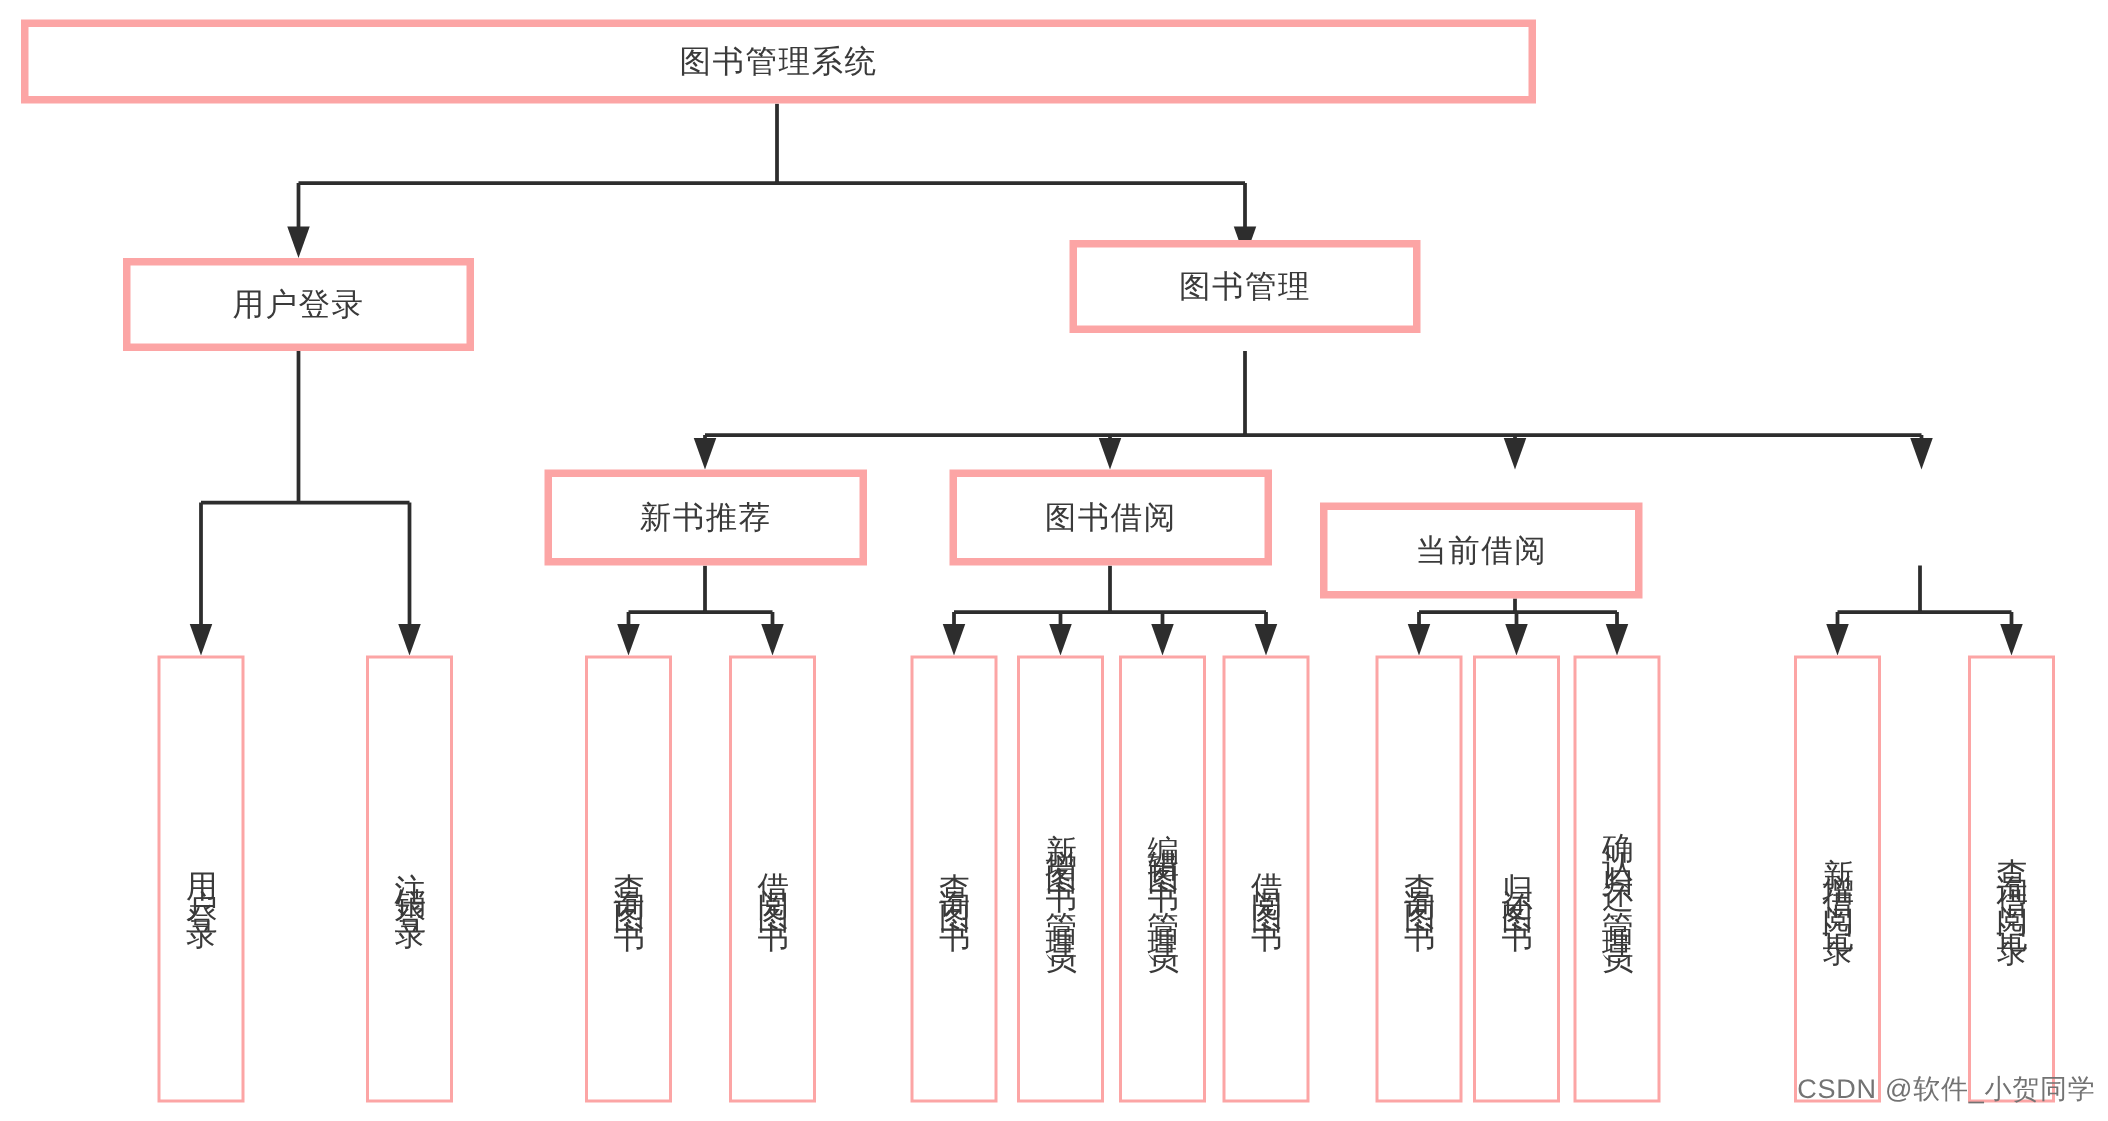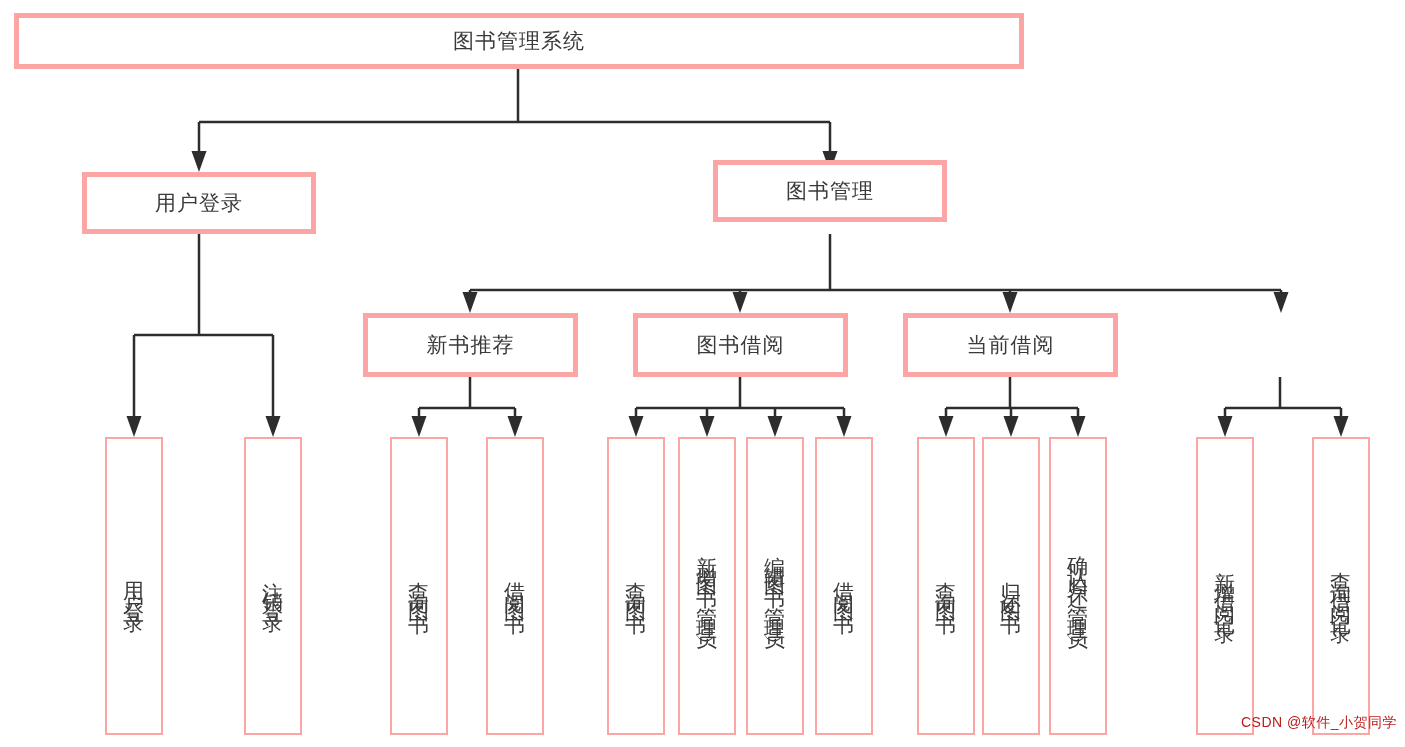--- a/index.html
+++ b/index.html
@@ -29,21 +29,21 @@
     font-size: 21px;
     letter-spacing: 1px;
     z-index: 1;
   }
   .node-root   { left: 14px;  top: 13px;  width: 1010px; height: 56px; }
   .node-l2-a   { left: 82px;  top: 172px; width: 234px;  height: 62px; }
   .node-l2-b   { left: 713px; top: 160px; width: 234px;  height: 62px; }
   .node-l3     { top: 313px; width: 215px; height: 64px; }
   .node-l3-0   { left: 363px; }
   .node-l3-1   { left: 633px; }
-  .node-l3-2   { left: 903px; }
+  .node-l3-2   { left: 880px; margin-top: 22px; }
   .node-l3-3   { left: 1173px; }
   .leaf {
     top: 437px;
     width: 58px;
     height: 298px;
     border-width: 2.5px;
   }
   .leaf span {
     writing-mode: vertical-rl;
     text-orientation: mixed;
@@ -61,22 +61,22 @@
   .leaf-7  { left: 815px; }
   .leaf-8  { left: 917px; }
   .leaf-9  { left: 982px; }
   .leaf-10 { left: 1049px; }
   .leaf-11 { left: 1196px; }
   .leaf-12 { left: 1312px; }
   .watermark {
     position: absolute;
     right: 8px;
     top: 714px;
-    font-size: 14px;
-    color: #b91c1c;
+    font-size: 18px;
+    color: #737373;
     letter-spacing: 0.5px;
     z-index: 2;
   }
 </style>
 </head>
 <body>
 
 <div class="canvas">
 
   <svg class="connectors" viewBox="0 0 1405 747" xmlns="http://www.w3.org/2000/svg">

